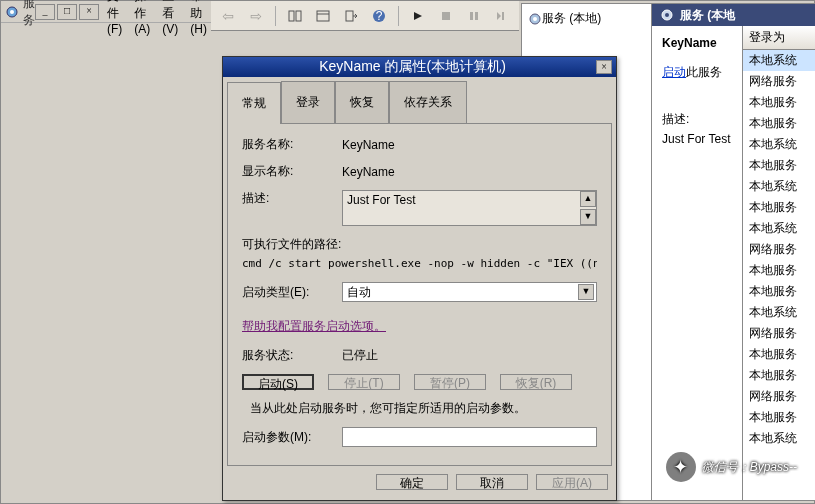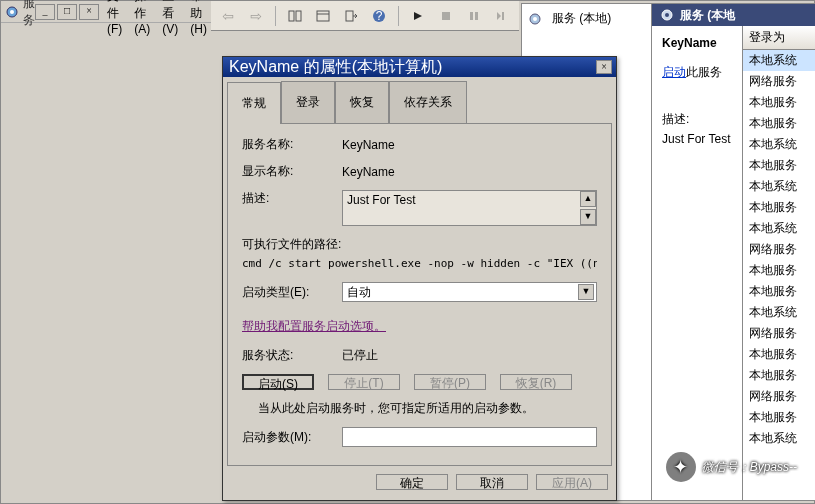--- a/index.html
+++ b/index.html
@@ -17,21 +17,21 @@
 .menubar span { color: #000; cursor: pointer; }
 
 .toolbar { height: 30px; display: flex; align-items: center; padding: 2px 6px; gap: 6px; background: #e8e4dc; border-bottom: 1px solid #888; }
 .tb-btn { width: 22px; height: 22px; border: 1px solid transparent; display: flex; align-items: center; justify-content: center; cursor: pointer; color: #333; }
 .tb-btn.disabled { opacity: .4; }
 .tb-sep { width: 1px; height: 20px; background: #aaa; margin: 0 2px; }
 .tb-arrow { font-size: 14px; }
 
 .content { flex: 1; display: flex; border: 1px solid #888; margin: 2px; background: #fff; }
 .tree { width: 130px; border-right: 1px solid #888; background: #fff; padding: 4px; }
-.tree-item { display: flex; align-items: center; gap: 10px; padding: 2px; }
+.tree-item { display: flex; align-items: center; gap: 0; padding: 2px; }
 
 .main-panel { flex: 1; display: flex; flex-direction: column; }
 .panel-header { background: #3a4a78; color: #fff; height: 22px; display: flex; align-items: center; padding: 0 8px; gap: 6px; }
 .panel-body { flex: 1; display: flex; }
 .detail-pane { width: 90px; padding: 10px; }
 .detail-pane .svc-name { font-weight: bold; margin-bottom: 14px; }
 .detail-pane a { color: #0033cc; text-decoration: underline; cursor: pointer; }
 .detail-pane .desc-lbl { margin-top: 30px; margin-bottom: 4px; }
 
 .right-list { flex: 1; border-left: 1px solid #888; overflow: hidden; display: flex; flex-direction: column; }
@@ -39,41 +39,41 @@
 .list-header div { padding: 3px 6px; border-right: 1px solid #ccc; }
 .lh-col1 { width: 190px; }
 .list-body { flex: 1; overflow: hidden; }
 .list-row { display: flex; padding: 2px 6px; white-space: nowrap; }
 .list-row.sel{ background:#cce4ff; }
 .list-row .c1 { width: 190px; overflow: hidden; }
 
 
 .dialog { position: absolute; top: 56px; left: 222px; width: 395px; background: #d4d0c8; border: 1px solid #333; box-shadow: 2px 2px 4px rgba(0,0,0,.3); }
 .dlg-title { background: linear-gradient(#2a50a8,#0a2a78); color: #fff; height: 20px; display: flex; align-items: center; padding: 0 4px; }
-.dlg-title .t { flex: 1; padding-left: 2px; font-size: 16px; }
+.dlg-title .t { flex: 1; padding-left: 2px; font-size: 14px; text-align: center; }
 .dlg-title .x { width: 16px; height: 14px; background: #d4d0c8; color: #000; text-align: center; line-height: 12px; border: 1px solid #888; font-family: Tahoma; font-size: 10px; cursor: pointer; }
 .dlg-tabs { display: flex; background: #d4d0c8; padding: 4px 4px 0 4px; }
 .dlg-tab { padding: 12px 14px; border: 1px solid #888; border-bottom: none; background: #d4d0c8; margin-right: 0; cursor: pointer; position: relative; }
 .dlg-tab.active { background: #d4d0c8; top: 1px; z-index: 2; }
 .dlg-tab:not(.active){ background:#c8c4bc; }
 .dlg-body { border: 1px solid #888; margin: 0 4px; padding: 12px 14px 8px; background: #d4d0c8; }
 .row { display: flex; align-items: center; margin-bottom: 10px; }
 .row .lbl { width: 100px; }
 .row .val { flex: 1; }
 .textarea { flex: 1; height: 36px; border: 1px solid #888; background: #e8e4dc; padding: 2px 4px; font-family: monospace; font-size: 11px; position: relative; }
 .textarea .sbtn { position: absolute; right: 0; width: 16px; height: 16px; border: 1px solid #888; background: #d4d0c8; text-align: center; line-height: 12px; font-size: 9px; font-family: Tahoma; }
 .path { font-family: monospace; font-size: 11px; margin: 4px 0 12px; white-space: nowrap; overflow: hidden; }
 .select { flex: 1; border: 1px solid #888; background: #fff; height: 20px; display: flex; align-items: center; justify-content: space-between; padding: 0 2px 0 4px; gap: 24px; }
 .select .dd { width: 16px; height: 16px; border: 1px solid #888; background: #d4d0c8; text-align: center; line-height: 13px; font-size: 9px; }
 .link { color: #701a75; text-decoration: underline; margin: 6px 0 12px; display: inline-block; cursor: pointer; }
 .btn { min-width: 72px; height: 16px; border: 1px solid #888; background: #d4d0c8; padding: 0 8px; cursor: pointer; }
 .btn.default { border: 2px solid #333; }
 .btn.disabled { color: #888; }
 .btn-row { display: flex; gap: 14px; }
-.note { margin: 10px 16px; }
+.note { margin: 10px 8px; }
 .input { flex: 1; height: 20px; border: 1px solid #888; background: #fff; padding: 0 4px; }
 .dlg-footer { display: flex; justify-content: flex-end; gap: 8px; padding: 8px 8px 10px; }
 
 
 svg { display: block; }
 
 
 .wm { position:absolute; right:18px; bottom:22px; color:#fff; font-size:15px; font-style:italic; display:flex; align-items:center; gap:6px; text-shadow:0 0 3px #000,0 0 3px #000;}
 .wm .circ { width:30px; height:30px; border-radius:50%; background:rgba(0,0,0,.5); display:flex; align-items:center; justify-content:center; font-size:18px; font-style:normal;}
 </style>

